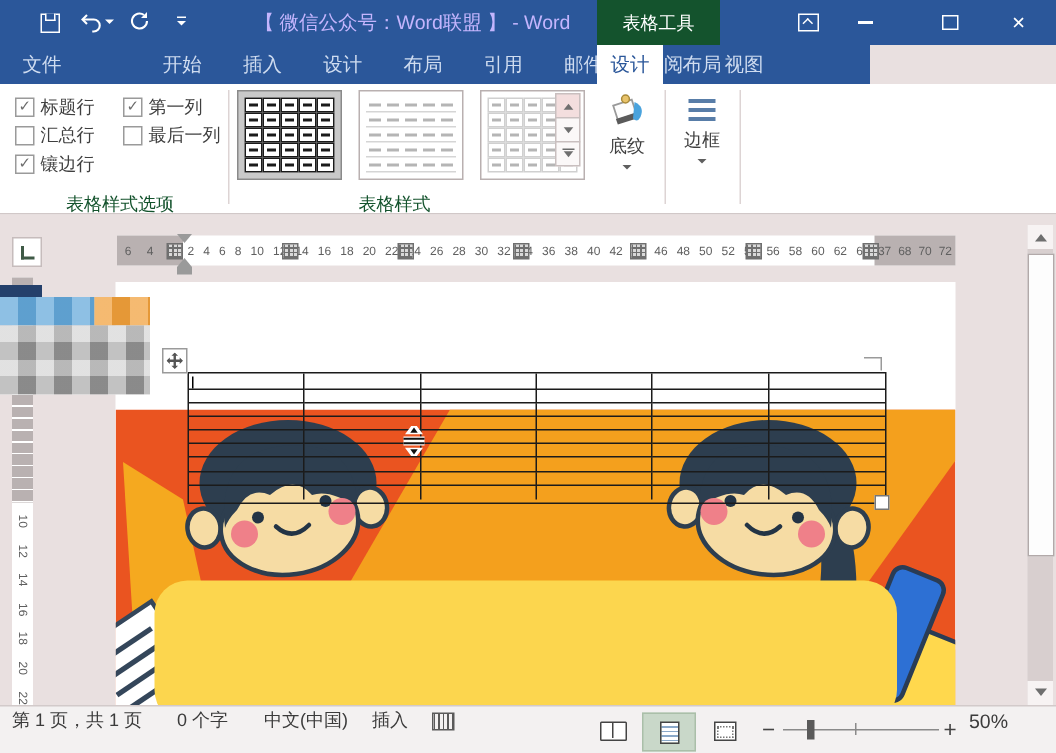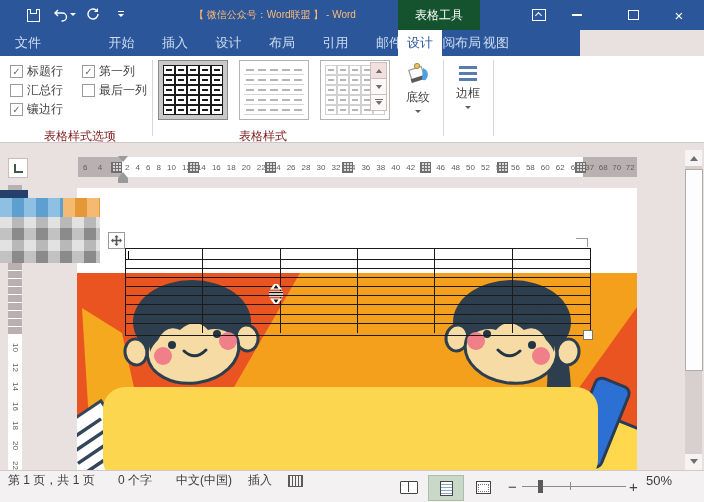--- a/index.html
+++ b/index.html
@@ -5,21 +5,21 @@
   html,body{margin:0;padding:0;background:#fff;}
   #app{position:relative;width:704px;height:502px;overflow:hidden;
        font-family:"Liberation Sans","DejaVu Sans",sans-serif;
        -webkit-font-smoothing:antialiased;background:#e9e0e0;}
   .abs{position:absolute;}
   
   #titlebar{left:0;top:0;width:704px;height:30px;background:#2b579a;color:#dbe5f4;}
   #ctxband{left:398px;top:0;width:82px;height:30px;background:#14532d;color:#fff;
            font-size:12px;display:flex;align-items:center;justify-content:center;}
   #apptitle{left:150px;top:0;width:250px;height:30px;display:flex;align-items:center;justify-content:center;
-            font-size:10px;color:#fdba74;white-space:nowrap;}
+            font-size:13px;color:#c4b5fd;white-space:nowrap;}
   .qatbtn{top:4px;width:22px;height:22px;display:flex;align-items:center;justify-content:center;color:#fff;}
   .savebox{width:11px;height:11px;border:1.5px solid #fff;position:relative;}
   .savebox:after{content:"";position:absolute;left:2px;top:-1px;width:5px;height:4px;background:#2b579a;border:1.5px solid #fff;border-top:none;}
   .winbtn{top:0;width:30px;height:30px;display:flex;align-items:center;justify-content:center;color:#fff;font-size:13px;}
   .minig{width:10px;height:1.5px;background:#fff;}
   .maxg{width:9px;height:8px;border:1px solid #fff;}
   .ribopt{width:12px;height:10px;border:1px solid #fff;position:relative;}
   .ribopt:after{content:"";position:absolute;left:3px;top:3px;width:4px;height:4px;border-left:1px solid #fff;border-top:1px solid #fff;transform:rotate(45deg);}
   
   #tabrow{left:0;top:30px;width:580px;height:26px;background:#2b579a;}
@@ -30,21 +30,21 @@
   .bulb{width:9px;height:9px;border:1.2px solid #c3d2ea;border-radius:50%;position:relative;}
   .bulb:after{content:"";position:absolute;left:2px;top:8px;width:3px;height:3px;background:#c3d2ea;}
   #signin{left:580px;top:30px;height:26px;display:flex;align-items:center;color:#fff;font-size:13px;}
   #share{left:618px;top:30px;height:26px;display:flex;align-items:center;color:#fff;font-size:13px;gap:5px;}
   .person{width:14px;height:13px;position:relative;}
   .person:before{content:"";position:absolute;left:4px;top:0;width:6px;height:6px;border:1.3px solid #fff;border-radius:50%;}
   .person:after{content:"";position:absolute;left:1px;top:7px;width:11px;height:6px;border:1.3px solid #fff;border-bottom:none;border-radius:7px 7px 0 0;}
   
   #ribbon{left:0;top:56px;width:704px;height:86px;background:#fff;border-bottom:1px solid #d1c8c8;}
   .rdiv{position:absolute;top:4px;width:1px;height:76px;background:#ddd4d4;}
-  .grouplabel{position:absolute;top:72px;font-size:12px;color:#7f1d1d;text-align:center;white-space:nowrap;}
+  .grouplabel{position:absolute;top:72px;font-size:12px;color:#14532d;text-align:center;white-space:nowrap;}
   #checks{position:absolute;left:10px;top:6px;display:grid;grid-template-columns:72px 78px;grid-auto-rows:19px;}
   .chk{display:flex;align-items:center;gap:4px;font-size:12px;color:#3f3f3f;white-space:nowrap;}
   .cb{width:11px;height:11px;border:1px solid #9a9a9a;background:#fff;display:flex;align-items:center;justify-content:center;font-size:10px;color:#6c6c6c;}
   #gallery{position:absolute;left:158px;top:4px;display:flex;gap:11px;}
   .thumb{width:60px;height:50px;background:#fff;border:1px solid #b9b0b0;padding:4px;}
   .thumb.sel{border:1px solid #8a8a8a;background:#c9c9c9;}
   .mini{width:100%;height:100%;display:grid;grid-template-columns:repeat(5,1fr);grid-template-rows:repeat(5,1fr);background:#fff;}
   .mini>i{display:flex;align-items:center;justify-content:center;}
   .mini.s1>i{border:0.5px solid #1a1a1a;}
   .mini.s2>i{border-bottom:1px solid #d5d5d5;}

